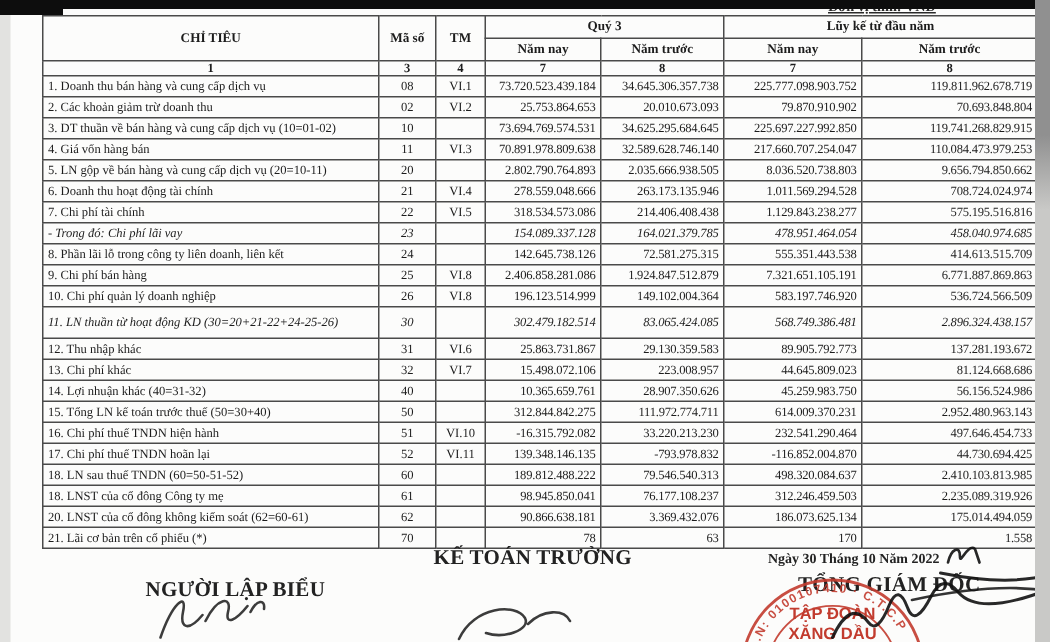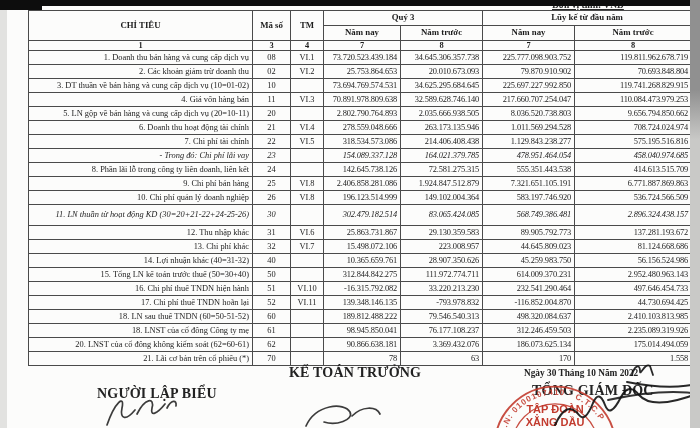--- a/index.html
+++ b/index.html
@@ -15,28 +15,28 @@
   .unit-note span{display:block;transform:translateY(-6px);font-size:9.5px;font-weight:bold;
                   text-decoration:underline;color:#2a2a2a;white-space:nowrap;}
 
   table.report{position:absolute;left:28px;top:10px;width:663px;border-collapse:collapse;
                table-layout:fixed;}
   table.report th,table.report td{border:1px solid #4a4a4a;overflow:hidden;white-space:nowrap;}
   table.report{border:1.6px solid #333;}
   thead th{font-size:8.8px;font-weight:bold;text-align:center;padding:1px 2px;height:12px;line-height:1.1;}
   tr.idx-row th{height:8px;font-size:8.4px;padding:0;}
   tbody td{font-size:8.4px;height:13px;line-height:1;padding:0 3px;}
-  td.lbl{text-align:right;}
+  td.lbl{text-align:left;}
   td.ctr{text-align:center;}
   td.num{text-align:right;letter-spacing:-0.15px;}
   tr.italic td{font-style:italic;}
   tr.tall td{height:20px;font-style:italic;}
 
   .sig-label{position:absolute;font-weight:bold;font-size:14px;color:#222;letter-spacing:.2px;}
-  .date-line{position:absolute;left:524px;top:368px;font-size:9.3px;font-weight:bold;color:#222;}
+  .date-line{position:absolute;left:512px;top:368px;font-size:9.3px;font-weight:bold;color:#222;}
   .stamp{position:absolute;left:483px;top:378px;width:146px;height:140px;}
   .ink{position:absolute;}
 </style>
 </head>
 <body>
 
 <div class="page">
   <div class="paper"></div>
   <div class="edge-left"></div>
   <div class="topbar"></div>

